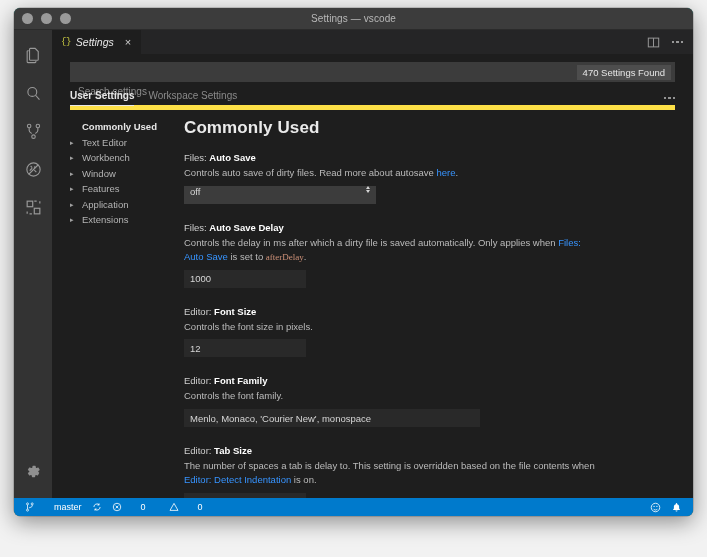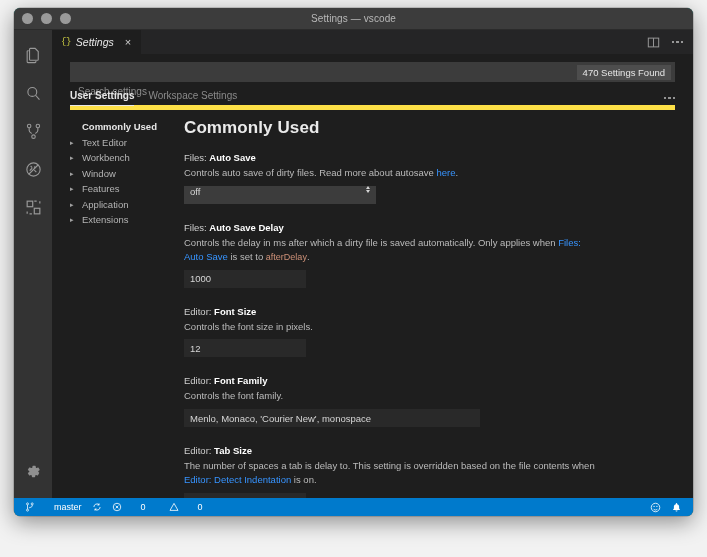--- a/index.html
+++ b/index.html
@@ -293,21 +293,21 @@
   .setting-key .nm  { font-weight: bold; color: #ffffff; }
   .setting-desc {
     font-size: 9.5px;
     color: #bbbbbb;
     line-height: 1.45;
     margin-bottom: 6px;
     max-width: 418px;
   }
   .lnk { color: #3794ff; }
   .code {
-    font-family: Liberation Sans, sans-serif;
+    font-family: Liberation Serif, serif;
     color: #ce9178;
     font-size: 9px;
   }
 
   .val-input {
     background: #292929;
     border: 0;
     outline: none;
     height: 18px;
     width: 122px;

